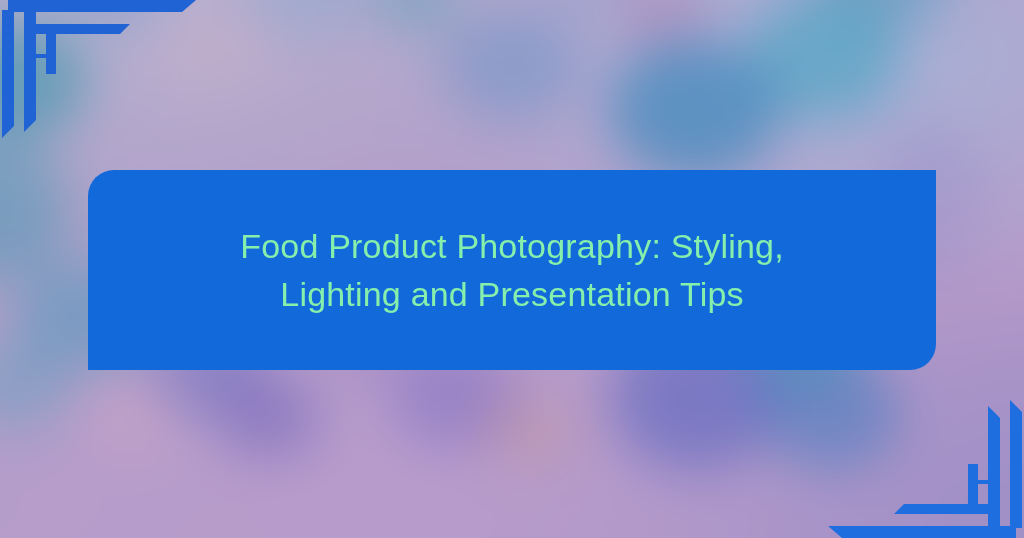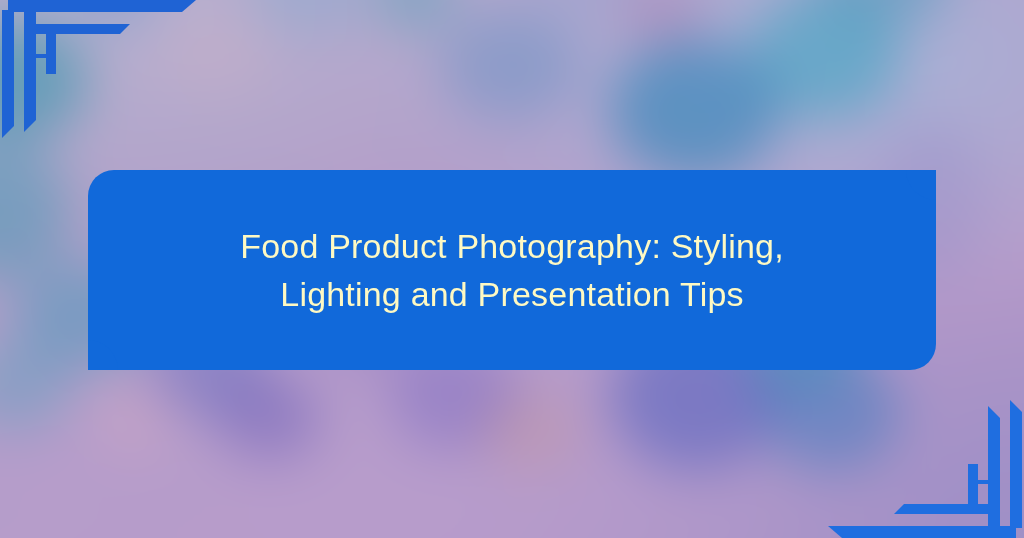--- a/index.html
+++ b/index.html
@@ -113,21 +113,21 @@
   .notch-bl { left: 0; bottom: 0; }
   .notch-bl::before { left: 0; bottom: 0; transform: translate(-50%, 50%); }
 
   #banner-title {
     position: relative;
     margin: 12px;
     font-family: "Liberation Sans", sans-serif;
     font-size: 34px;
     font-weight: 400;
     line-height: 1.42;
-    color: #fef9c3;
+    color: #86efac;
     text-align: center;
     letter-spacing: .2px;
     max-width: 600px;
   }
 </style>
 </head>
 <body>
 
 <div id="card">
 

